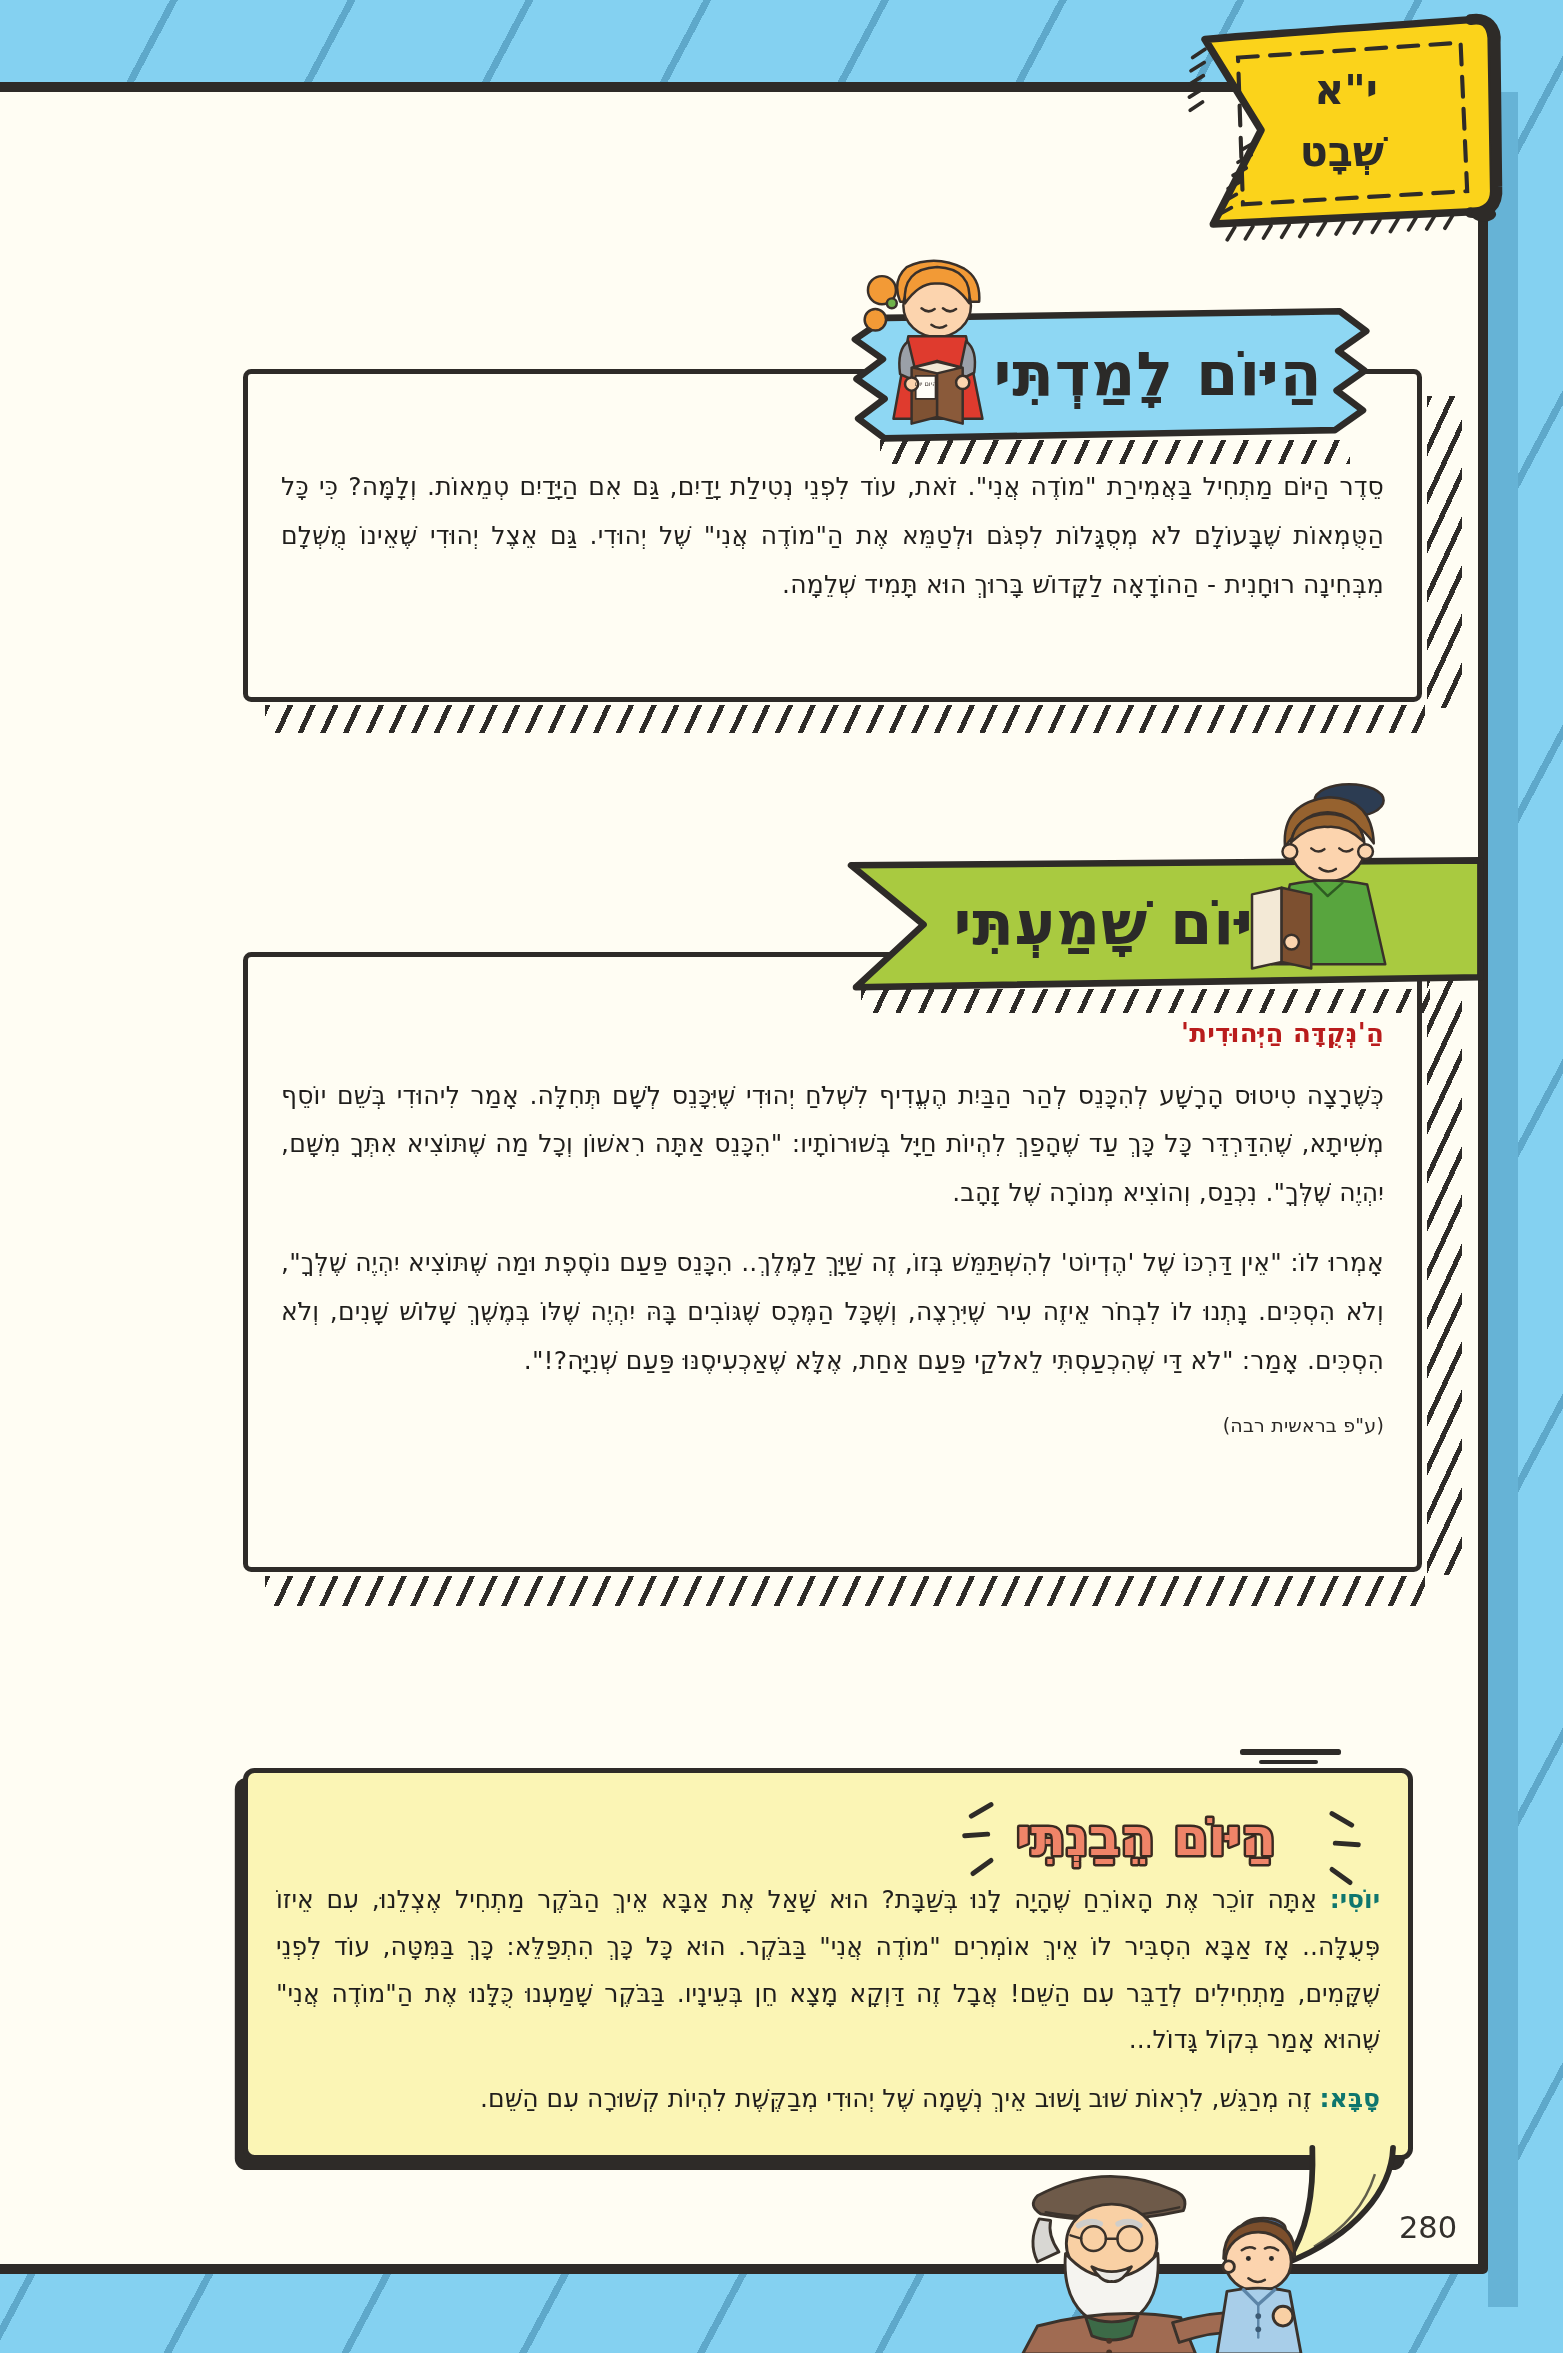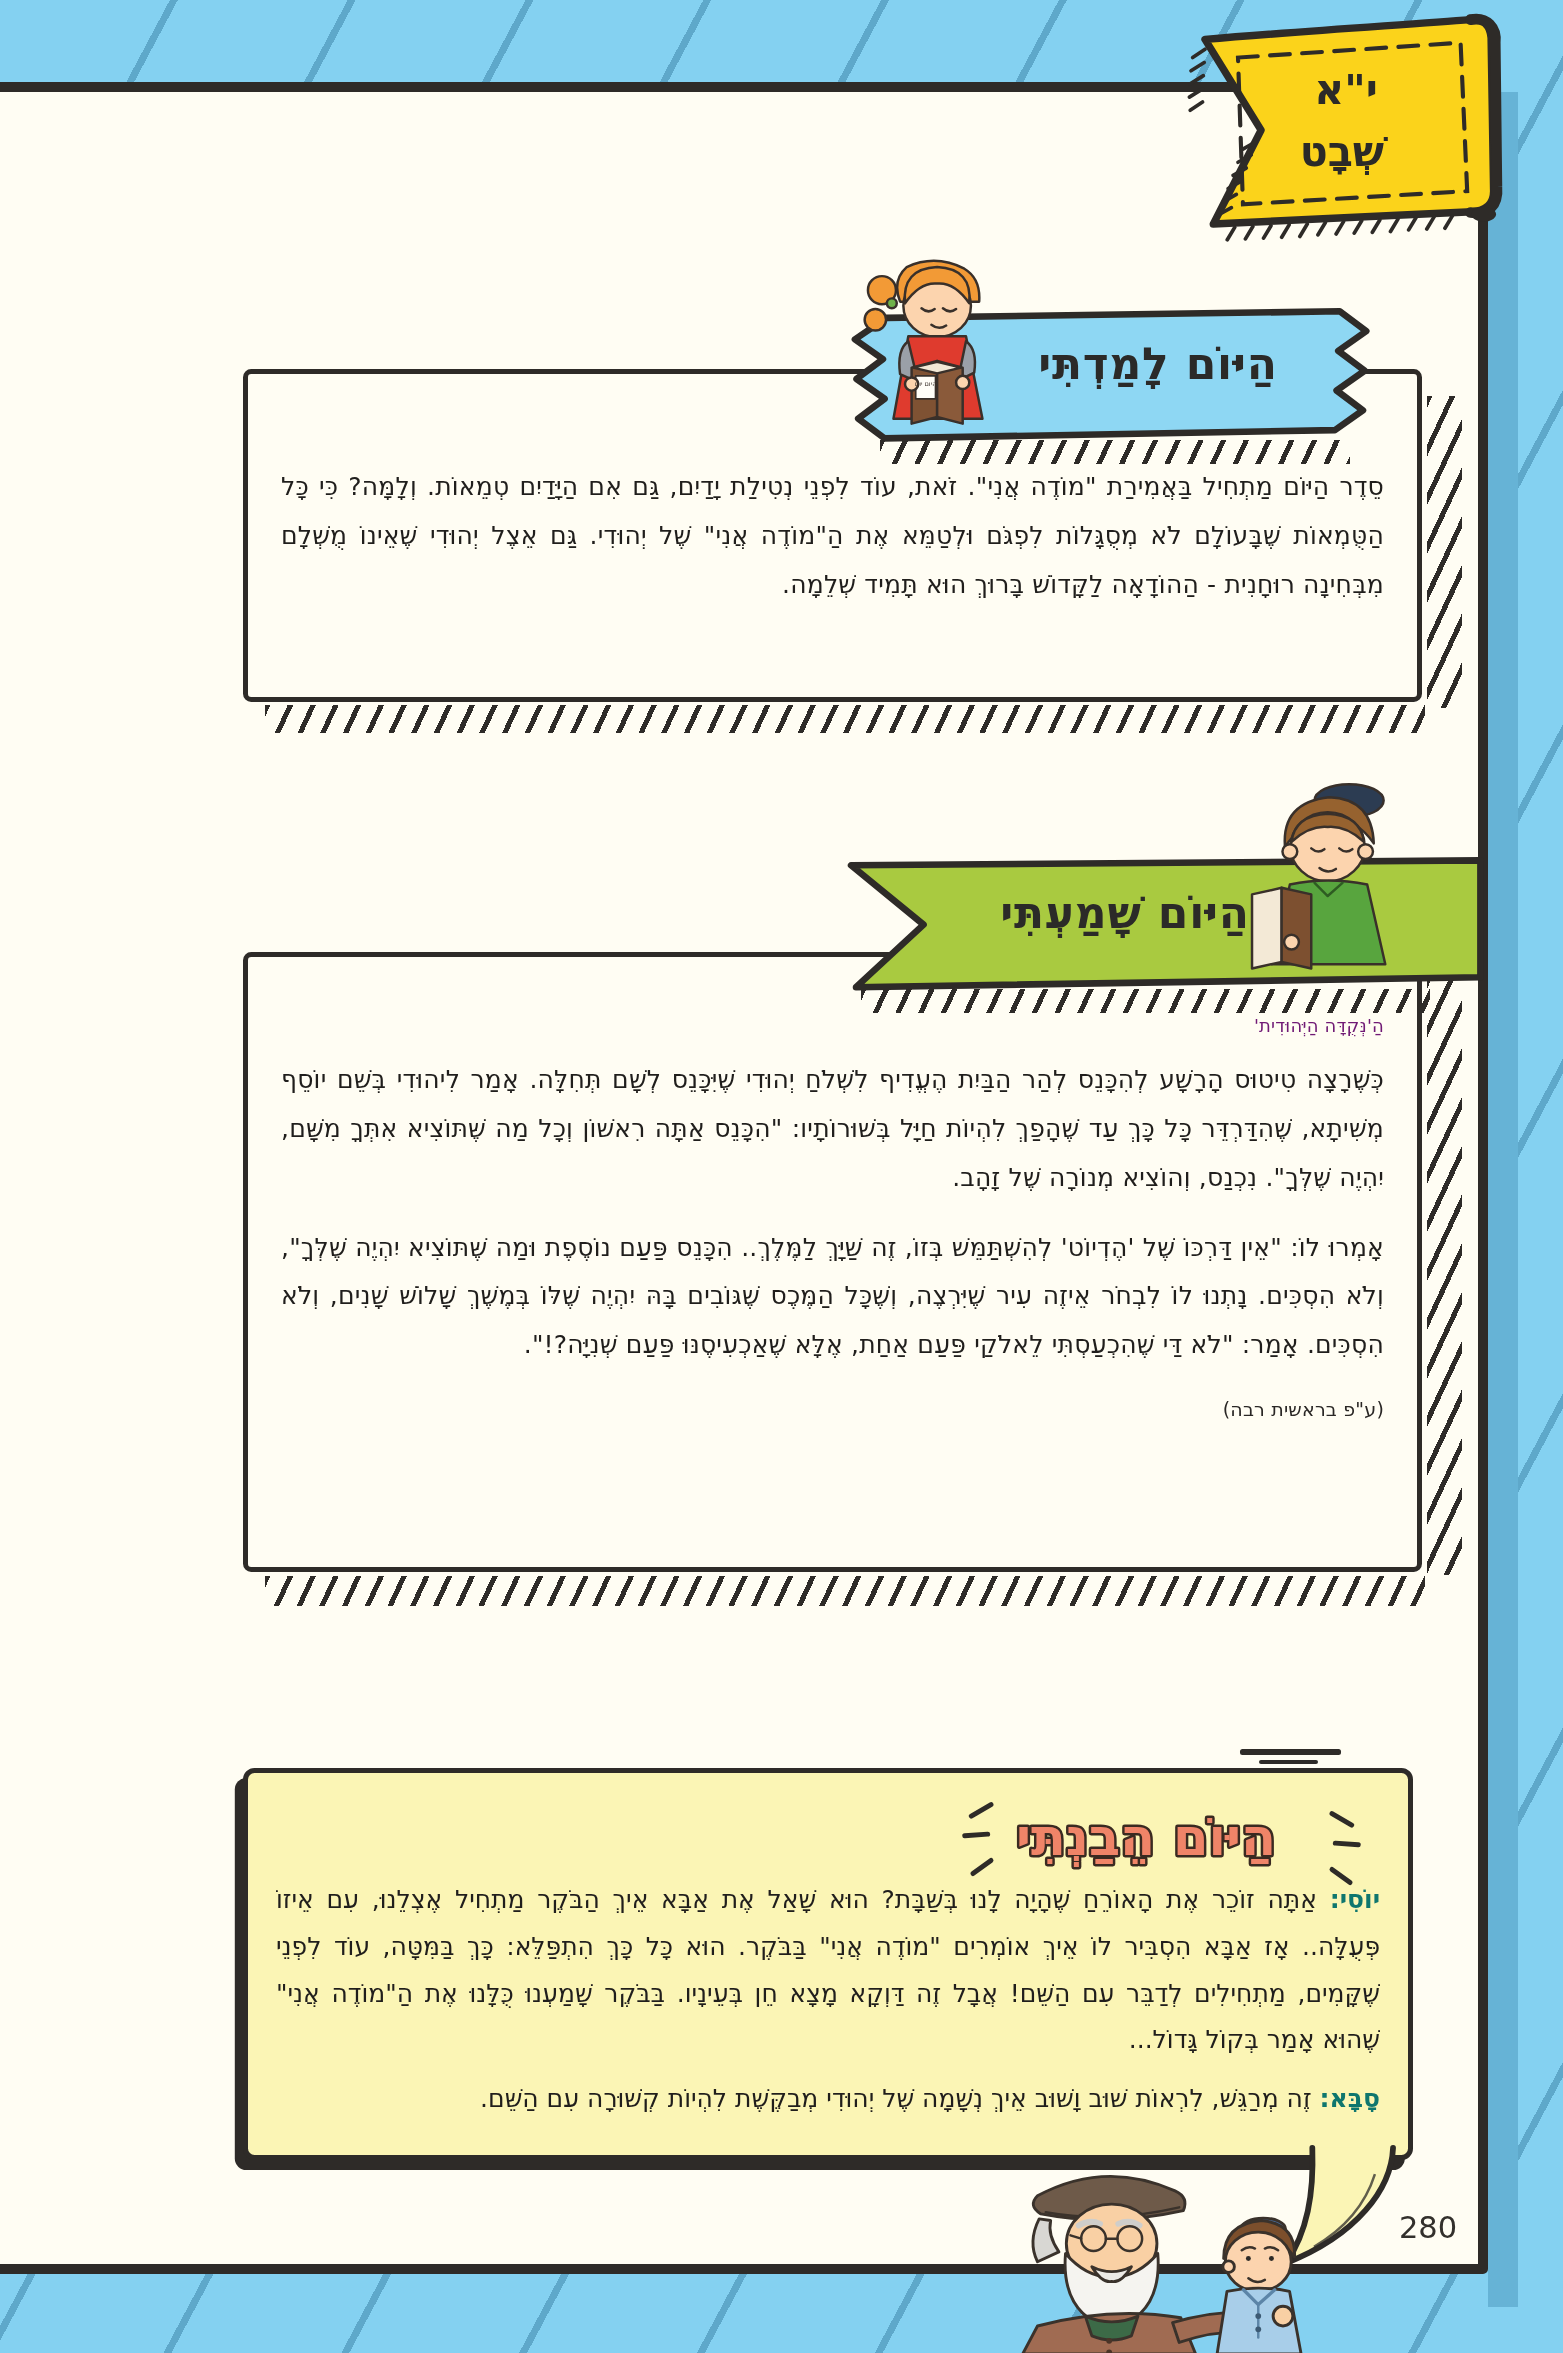--- a/index.html
+++ b/index.html
@@ -12,24 +12,24 @@
   .shadow-band{position:absolute;left:1488px;top:92px;width:30px;height:2215px;background:#66b3d6;}
   .page{
     position:absolute;left:-15px;top:82px;width:1503px;height:2192px;
     background:#fffdf3;border:10px solid #2e2b28;border-radius:5px;box-sizing:border-box;
   }
   .hatch{position:absolute;background-image:repeating-linear-gradient(115deg,#2e2b28 0 5px,rgba(0,0,0,0) 5px 20.6px);}
   .wbox{position:absolute;background:#fffdf3;border:5px solid #2e2b28;border-radius:8.2px;box-sizing:border-box;}
   .body-text{direction:rtl;text-align:justify;font-size:25px;line-height:1.95;color:#201e1c;letter-spacing:0.2px;}
   .box1-inner{padding:89px 33px 0 33px;}
   .box2-inner{padding:51px 33px 0 33px;}
-  .box2-heading{direction:rtl;font-weight:normal;font-size:18px;color:#701a75;margin:0 0 13px 0;}
+  .box2-heading{direction:rtl;font-weight:bold;font-size:26px;color:#b91c1c;margin:0 0 13px 0;}
   .box2-inner p{margin:0 0 21.4px 0;}
   .source-line{direction:rtl;font-size:19px;color:#2a2725;margin-top:1.6px;}
-  .banner-title{position:absolute;font-weight:bold;font-size:44px;color:#2b2a28;width:396px;text-align:center;letter-spacing:0.8px;direction:rtl;}
+  .banner-title{position:absolute;font-weight:bold;font-size:61px;color:#2b2a28;width:396px;text-align:center;letter-spacing:0.8px;direction:rtl;}
   .ybox{
     position:absolute;left:243px;top:1768px;width:1170px;height:392px;
     background:#fbf5b5;border:5.8px solid #2e2b28;border-radius:11.5px;
     box-shadow:-8.2px 10px 0 #2e2b28;box-sizing:border-box;
   }
   .ybox-inner{padding:104px 28px 0 28px;}
   .dlg{margin:0 0 11.5px 0;direction:rtl;text-align:justify;font-size:25px;line-height:1.87;color:#201e1c;}
   .dlg b{font-weight:bold;color:#0f766e;}
   .sketch-line{position:absolute;background:#2e2b28;border-radius:2.5px;}
   .page-number{position:absolute;left:1391px;top:2210px;width:74px;text-align:center;font-size:30.5px;color:#33302c;}

